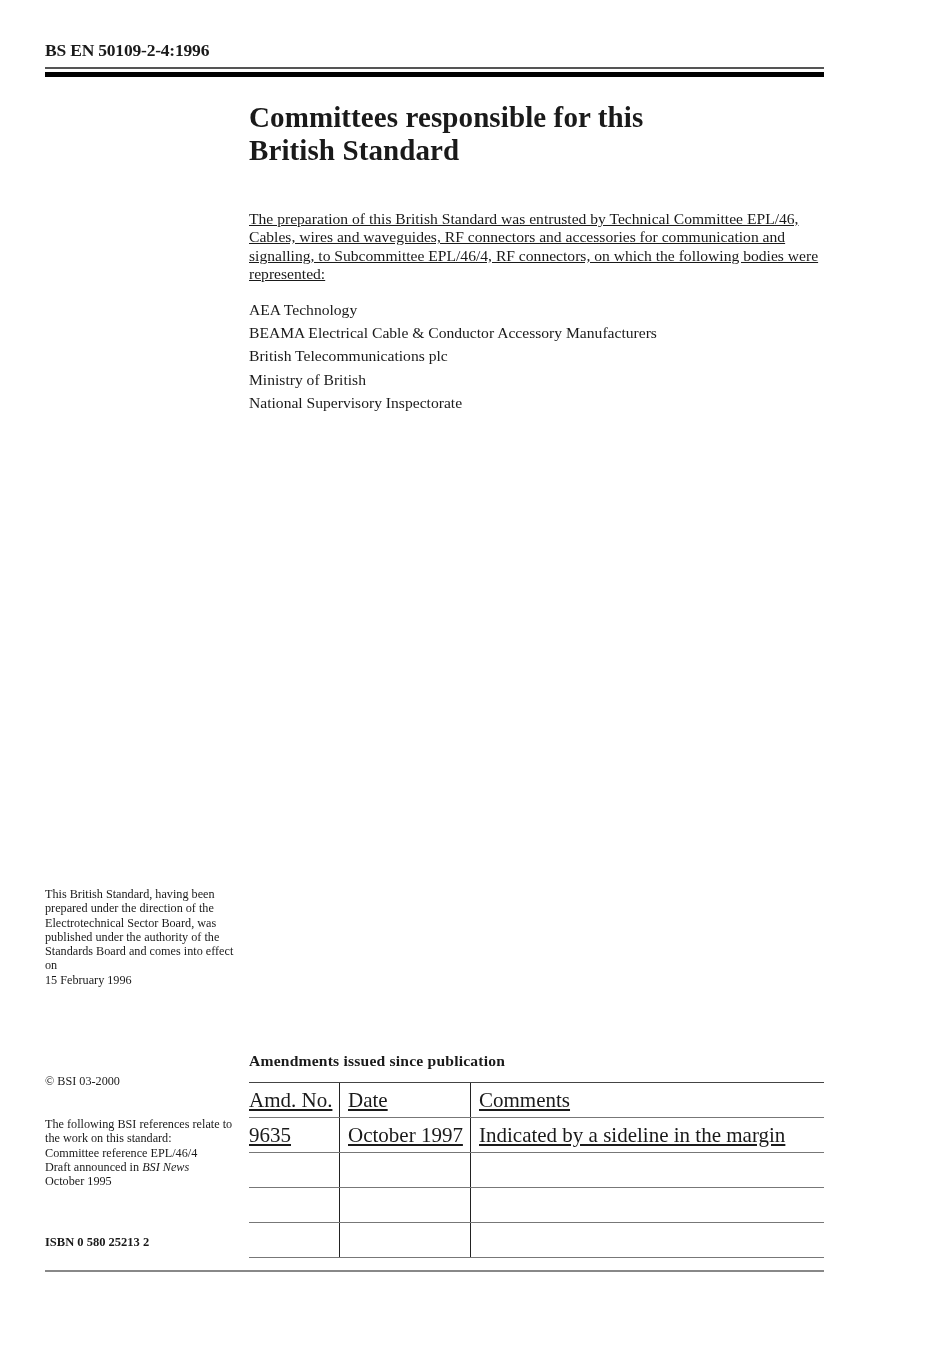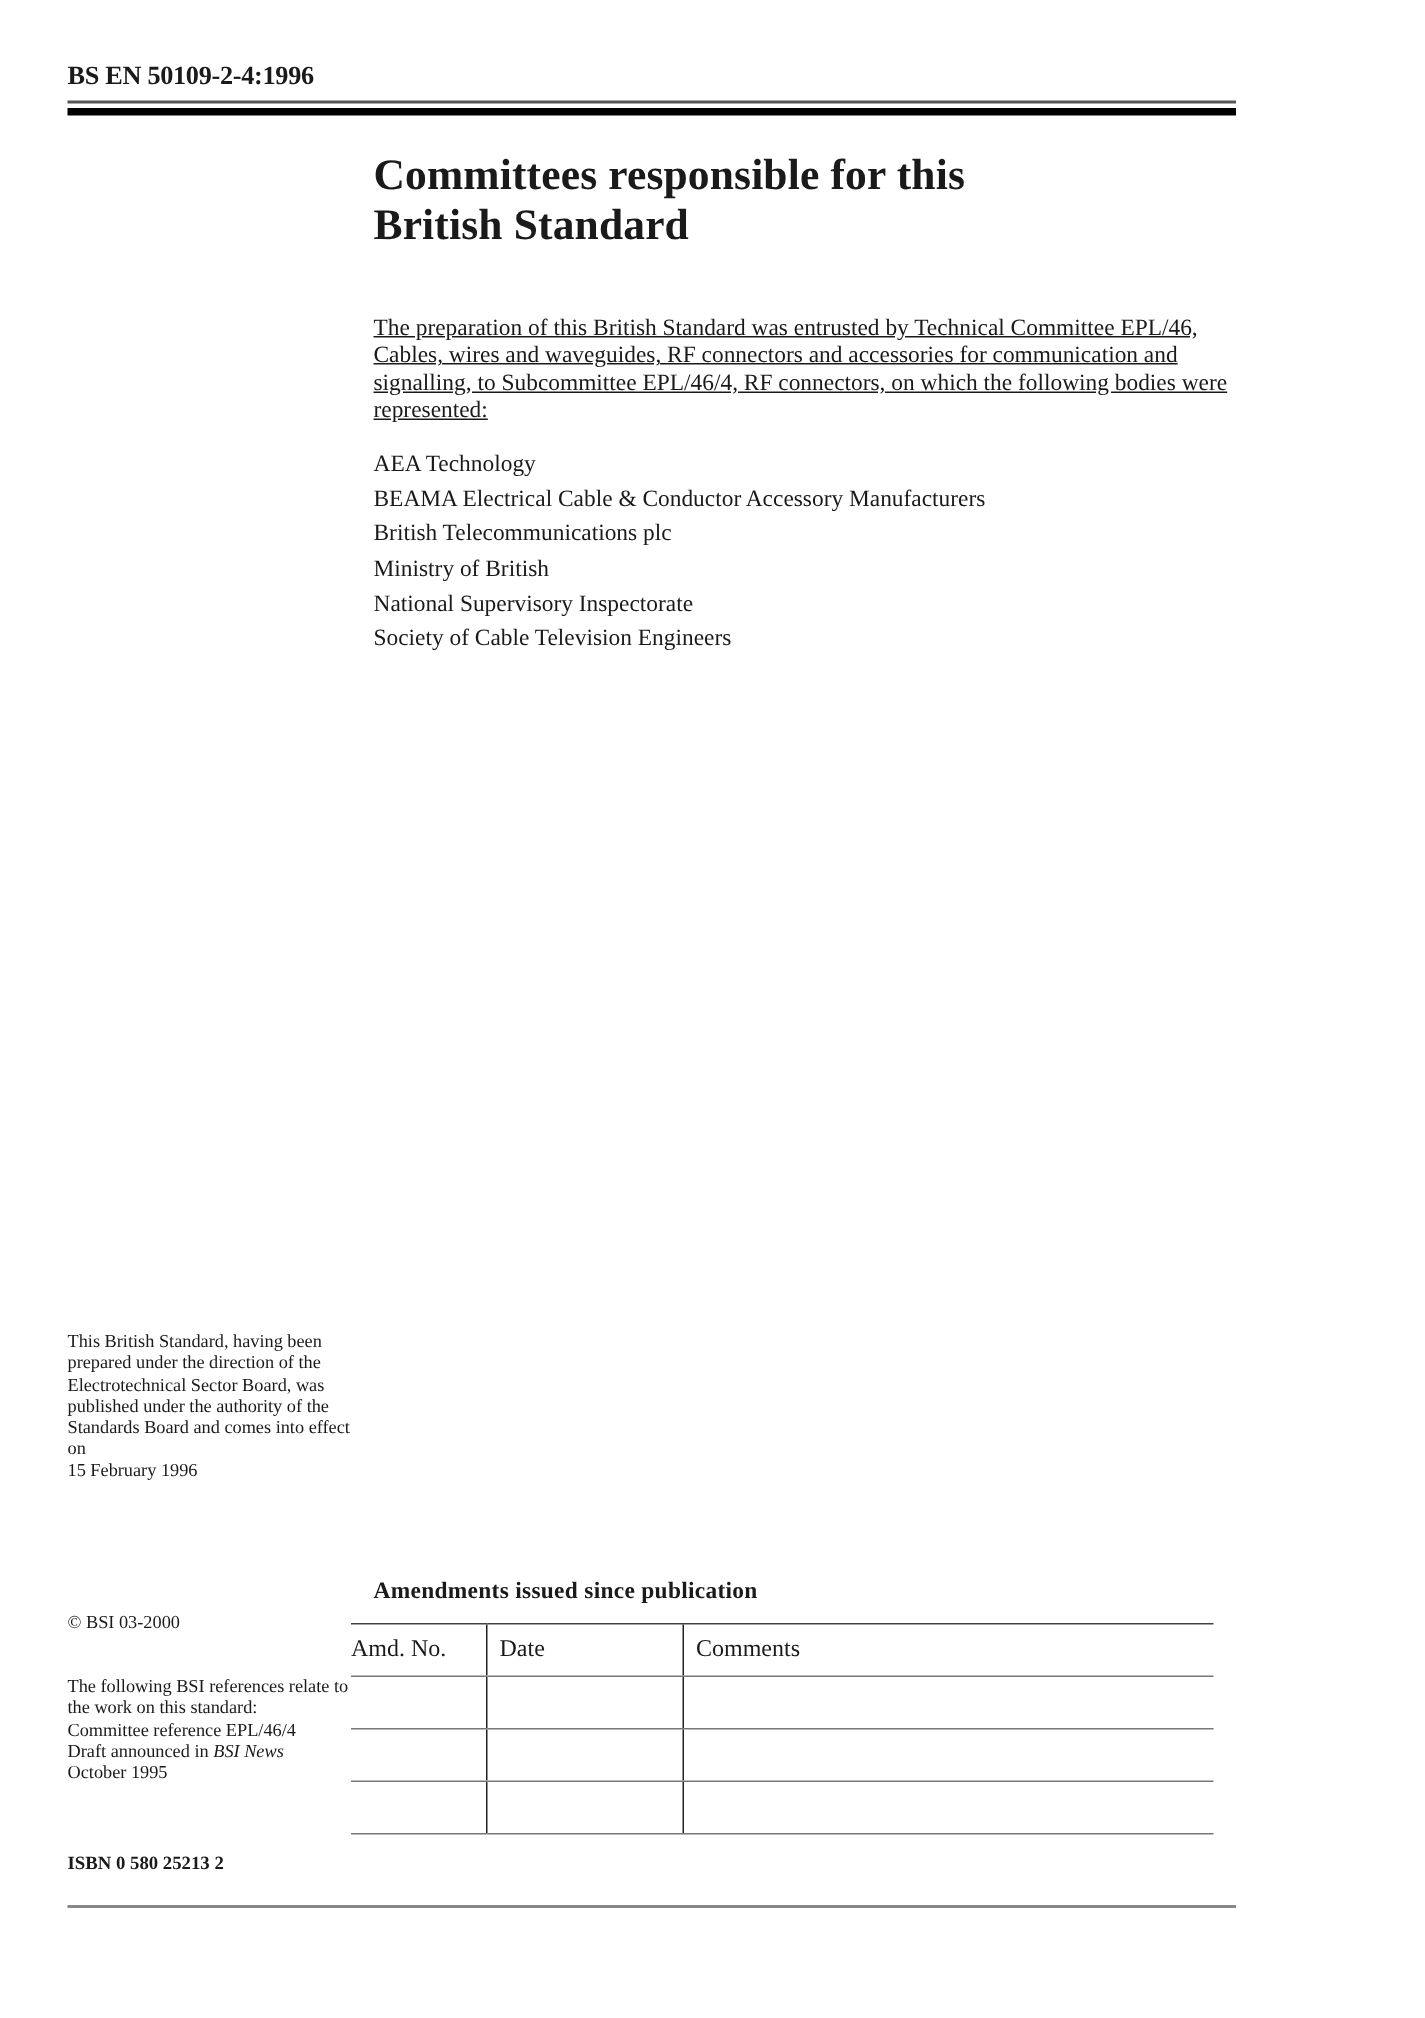--- a/index.html
+++ b/index.html
@@ -12,22 +12,22 @@
   .title { left: 249px; top: 101px; width: 580px; font-size: 29px; font-weight: bold; line-height: 33px; letter-spacing: 0.1px; }
   .intro { left: 249px; top: 210px; width: 580px; font-size: 15.6px; line-height: 18.4px; text-decoration: underline; }
   .bodies { left: 249px; top: 298px; width: 580px; margin: 0; padding: 0; list-style: none; font-size: 15.6px; }
   .bodies li { height: 23.2px; line-height: 23px; }
   .side-text { left: 45px; width: 195px; font-size: 12.2px; line-height: 14.3px; }
   .side1 { top: 887px; }
   .copyright { top: 1074px; }
   .side2 { top: 1117px; }
   .isbn { left: 45px; top: 1235px; font-size: 12.5px; font-weight: bold; }
   .amend-title { left: 249px; top: 1052px; font-size: 15.6px; font-weight: bold; letter-spacing: 0.2px; }
-  table.amend { position: absolute; left: 234px; top: 1082px; width: 575px; border-collapse: collapse;
-                font-size: 16px; }
+  table.amend { position: absolute; left: 249px; top: 1082px; width: 575px; border-collapse: collapse;
+                font-size: 21px; text-decoration: underline; }
   table.amend td, table.amend th { height: 34px; border-top: 1.5px solid #444; border-bottom: 1.5px solid #777;
                 padding: 0 0 0 0; text-align: left; vertical-align: middle; font-weight: normal; }
   table.amend .c1 { width: 90px; }
   table.amend .c2 { width: 122px; border-left: 1.5px solid #222; padding-left: 8px; }
   table.amend .c3 { border-left: 1.5px solid #222; padding-left: 8px; }
   .rule-bottom { left: 45px; top: 1270px; width: 779px; height: 2px; background: #888; }
   i.em { font-style: italic; }
 </style>
 </head>
 <body>
@@ -42,21 +42,20 @@
 </div>
 
 <div class="abs intro">The preparation of this British Standard was entrusted by Technical Committee EPL/46, Cables, wires and waveguides, RF connectors and accessories for communication and signalling, to Subcommittee EPL/46/4, RF connectors, on which the following bodies were represented:</div>
 
 <ul class="abs bodies">
   <li>AEA Technology</li>
   <li>BEAMA Electrical Cable &amp; Conductor Accessory Manufacturers</li>
   <li>British Telecommunications plc</li>
   <li>Ministry of British</li>
   <li>National Supervisory Inspectorate</li>
-  <li>Society of Cable Television Engineers</li>
 </ul>
 
 <div class="abs side-text side1">
   <span>This British Standard, having been prepared under the direction of the Electrotechnical Sector Board, was published under the authority of the Standards Board and comes into effect on</span><br>
   <span>15 February 1996</span>
 </div>
 
 <div class="abs side-text copyright">© BSI 03-2000</div>
 
 <div class="abs side-text side2">
@@ -71,20 +70,25 @@
 <div class="abs amend-title">Amendments issued since publication</div>
 
 <table class="amend">
   <tbody>
       <tr>
     <th class="c1">Amd. No.</th>
     <th class="c2">Date</th>
     <th class="c3">Comments</th>
   </tr>
   <tr>
+    <td class="c1">9635</td>
+    <td class="c2">October 1997</td>
+    <td class="c3">Indicated by a sideline in the margin</td>
+  </tr>
+  <tr>
     <td class="c1"></td>
     <td class="c2"></td>
     <td class="c3"></td>
   </tr>
   <tr>
     <td class="c1"></td>
     <td class="c2"></td>
     <td class="c3"></td>
   </tr>
   <tr>

